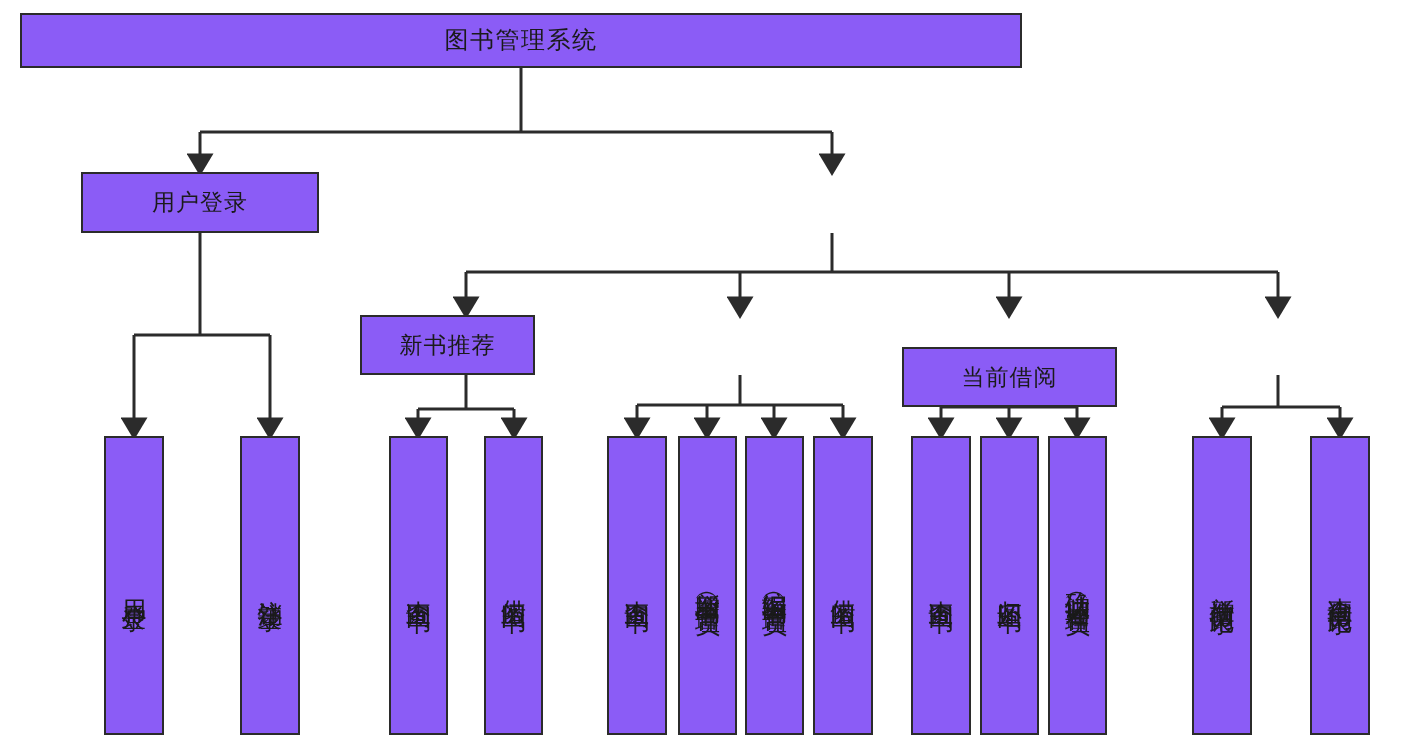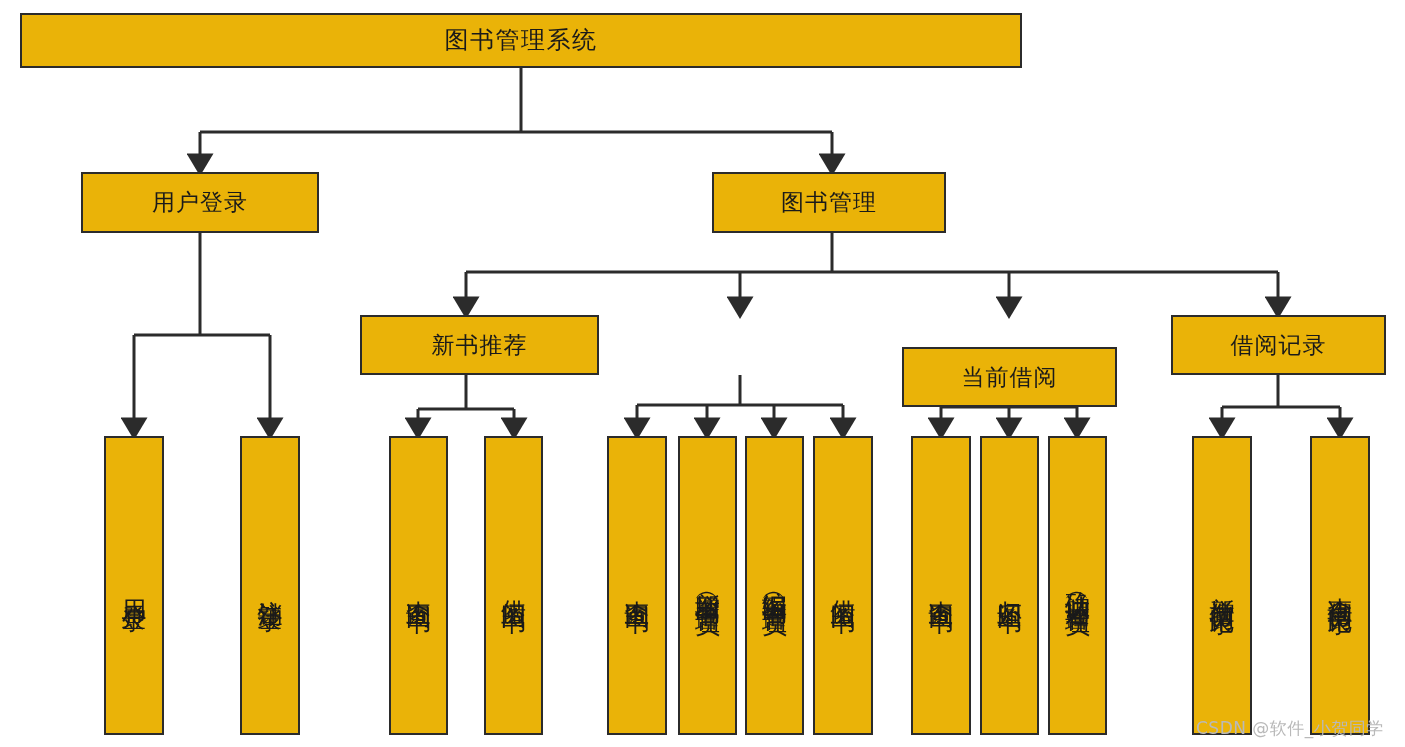--- a/index.html
+++ b/index.html
@@ -23,21 +23,21 @@
     left: 0;
     top: 0;
     width: 1405px;
     height: 747px;
     pointer-events: none;
   }
   .node {
     position: absolute;
     box-sizing: border-box;
     border: 2.5px solid #2b2b2b;
-    background: #eab308;
+    background: #8b5cf6;
     display: flex;
     align-items: center;
     justify-content: center;
     color: #1a1a1a;
   }
   .node .cap {
     display: block;
     text-align: center;
     line-height: 1.05;
     white-space: nowrap;
@@ -129,32 +129,26 @@
     </g>
   </svg>
 
   <div class="node h root" style="left:20px; top:13px; width:1002px; height:55px;">
     <span class="cap">图书管理系统</span>
   </div>
 
   <div class="node h" style="left:81px; top:172px; width:238px; height:61px;">
     <span class="cap">用户登录</span>
   </div>
-  <div class="node h" style="left:712px; top:172px; width:234px; height:61px;">
-    <span class="cap">图书管理</span>
-  </div>
 
-  <div class="node h" style="left:360px; top:315px; width:239px; height:60px;">
+  <div class="node h" style="left:360px; top:315px; width:175px; height:60px;">
     <span class="cap">新书推荐</span>
   </div>
   <div class="node h" style="left:902px; top:315px; width:215px; height:60px;margin-top:32px;">
     <span class="cap">当前借阅</span>
-  </div>
-  <div class="node h" style="left:1171px; top:315px; width:215px; height:60px;">
-    <span class="cap">借阅记录</span>
   </div>
 
   <div class="node v" style="left:104px; top:436px; width:60px; height:299px;">
     <span class="cap">用户登录</span>
   </div>
   <div class="node v" style="left:240px; top:436px; width:60px; height:299px;">
     <span class="cap">注销登录</span>
   </div>
 
   <div class="node v" style="left:389px; top:436px; width:59px; height:299px;">
@@ -187,15 +181,14 @@
     <span class="cap">确认归还（管理员）</span>
   </div>
 
   <div class="node v" style="left:1192px; top:436px; width:60px; height:299px;">
     <span class="cap">新增借阅记录</span>
   </div>
   <div class="node v" style="left:1310px; top:436px; width:60px; height:299px;">
     <span class="cap">查询借阅记录</span>
   </div>
 
-  <div class="watermark" style="left:1196px; top:717px;">CSDN @软件_小贺同学</div>
 
 </div>
 
 </body></html>

